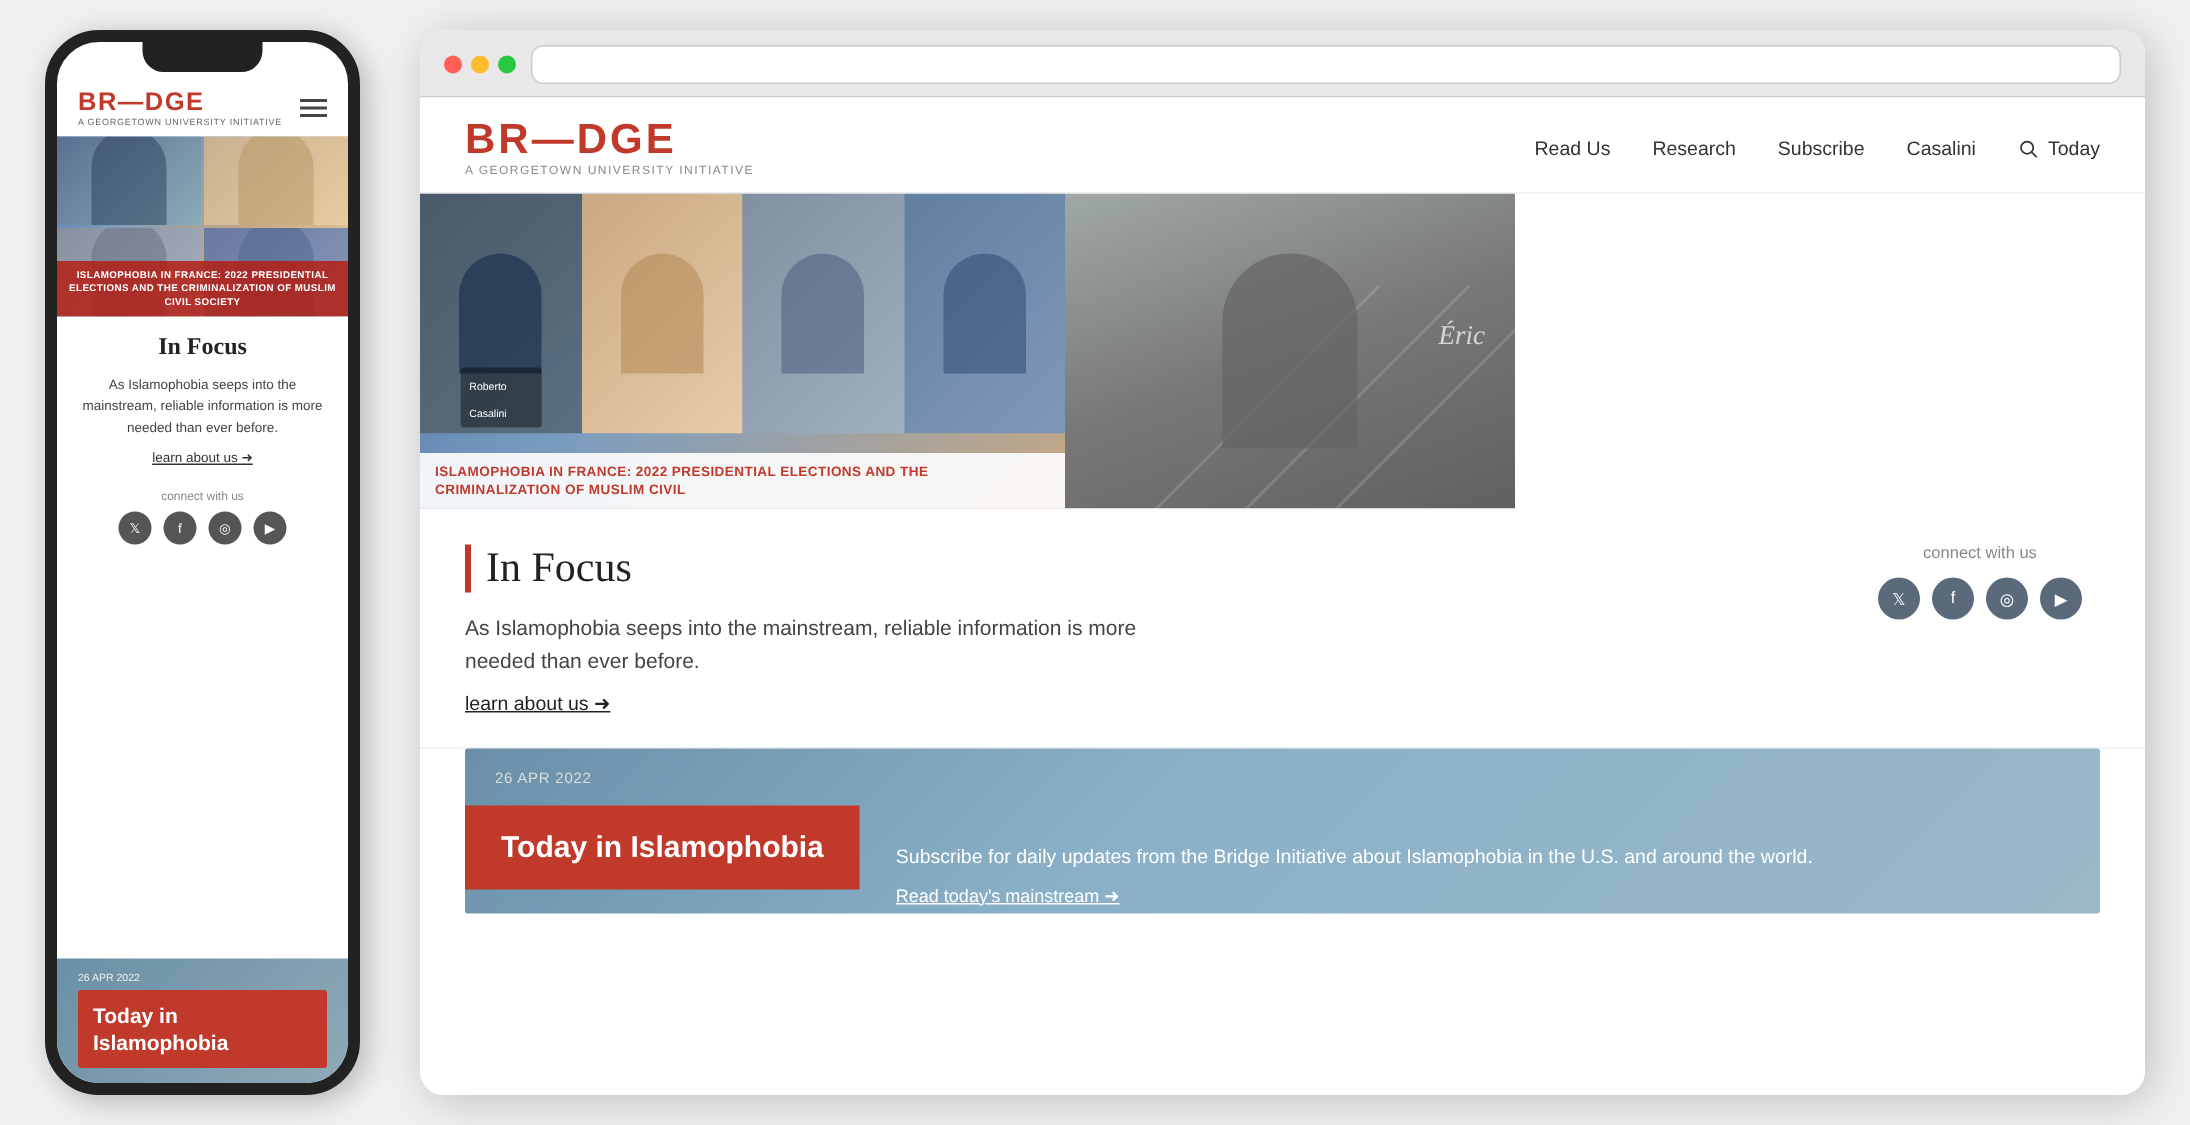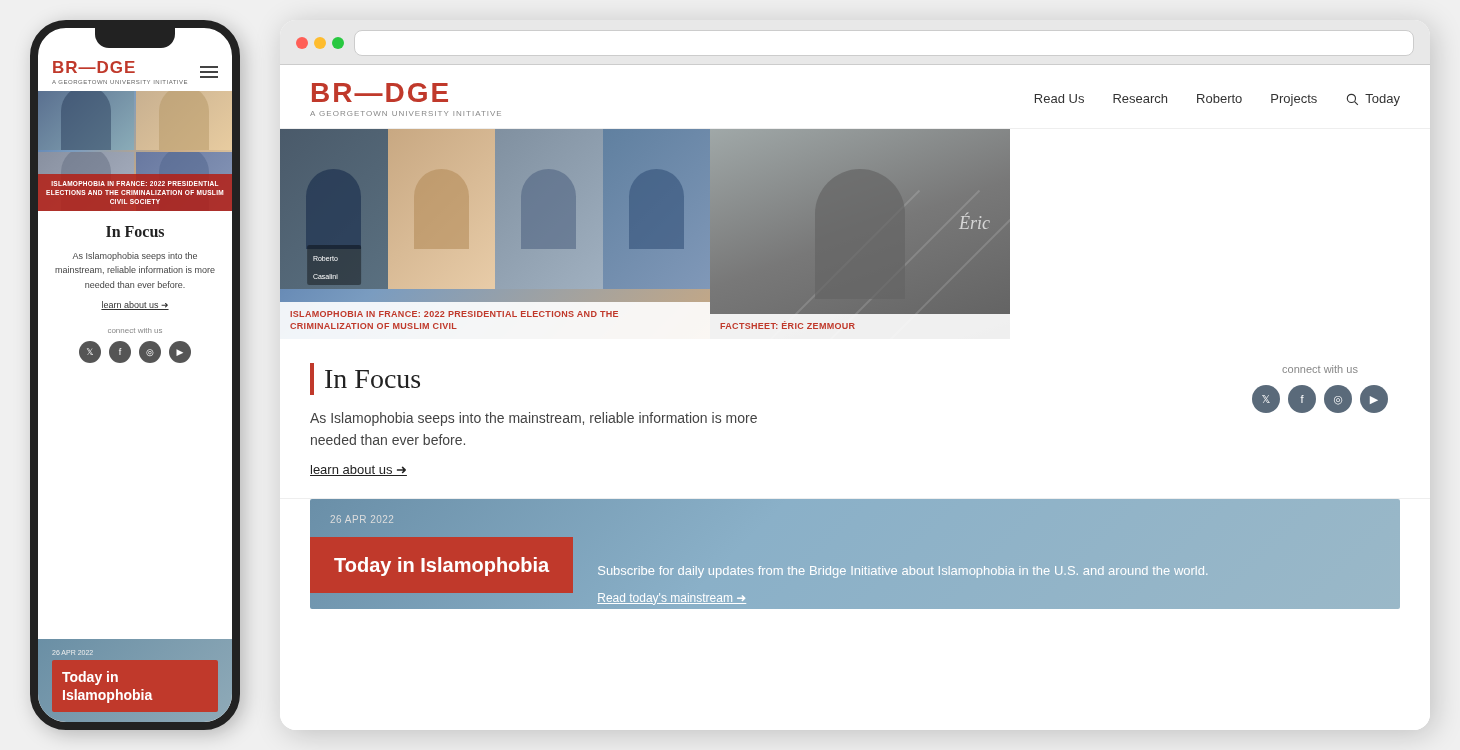--- a/index.html
+++ b/index.html
@@ -578,22 +578,22 @@
   <div class="browser-body">
 
     <div class="site-nav">
       <div class="site-logo-area">
         <div class="site-logo">BR—DGE</div>
         <div class="site-logo-sub">A GEORGETOWN UNIVERSITY INITIATIVE</div>
       </div>
       <div class="nav-links">
         <a class="nav-link">Read Us</a>
         <a class="nav-link">Research</a>
-        <a class="nav-link">Roberto</a>
-        <a class="nav-link">Projects</a>
+        <a class="nav-link">Subscribe</a>
+        <a class="nav-link">Casalini</a>
         <div class="nav-search">
           <svg width="14" height="14" viewBox="0 0 24 24" fill="none" stroke="#333" stroke-width="2">
               <circle cx="11" cy="11" r="7"></circle>
               <line x1="16.5" y1="16.5" x2="22" y2="22"></line>
             </svg>
           <span>Today</span>
         </div>
       </div>
     </div>
 
@@ -615,33 +615,30 @@
           </div>
           <div style="flex:1;background:linear-gradient(135deg,#6080a0,#8098b8);display:flex;align-items:center;justify-content:center;">
             <div style="width:55px;height:80px;background:rgba(50,80,120,0.6);border-radius:28px 28px 0 0;"></div>
           </div>
         </div>
         <div class="hero-label">
           <div class="hero-label-text">ISLAMOPHOBIA IN FRANCE: 2022 PRESIDENTIAL ELECTIONS AND THE CRIMINALIZATION OF MUSLIM CIVIL</div>
         </div>
       </div>
 
-      <div class="hero-slide" style="width:300px;height:210px;background:linear-gradient(160deg,#a0a8a8,#787878,#606060);position:relative;overflow:hidden;">
+      <div class="hero-slide" style="width:300px;height:210px;background:linear-gradient(160deg,#a0a8a8,#787878,#606060);position:relative;overflow:hidden;text-align:center;">
         <div class="diagonal-lines">
           <div class="diagonal-line" style="left:20%;"></div>
           <div class="diagonal-line" style="left:40%;"></div>
           <div class="diagonal-line" style="left:60%;"></div>
         </div>
         <div style="position:absolute;top:50%;left:50%;transform:translate(-50%,-50%);display:flex;align-items:center;justify-content:center;">
           <div style="width:90px;height:130px;background:rgba(100,100,100,0.7);border-radius:45px 45px 0 0;"></div>
         </div>
         <div style="position:absolute;top:40%;right:20px;font-size:18px;color:rgba(255,255,255,0.7);font-family:Georgia;font-style:italic;">Éric</div>
-        <div class="hero-label">
-          <div class="hero-label-text">FACTSHEET: ÉRIC ZEMMOUR</div>
-        </div>
       </div>
 
     </div>
 
     <div class="in-focus-section">
       <div class="in-focus-left">
         <div class="in-focus-title-row">
           <div class="in-focus-bar"></div>
           <h2 class="in-focus-title">In Focus</h2>
         </div>

